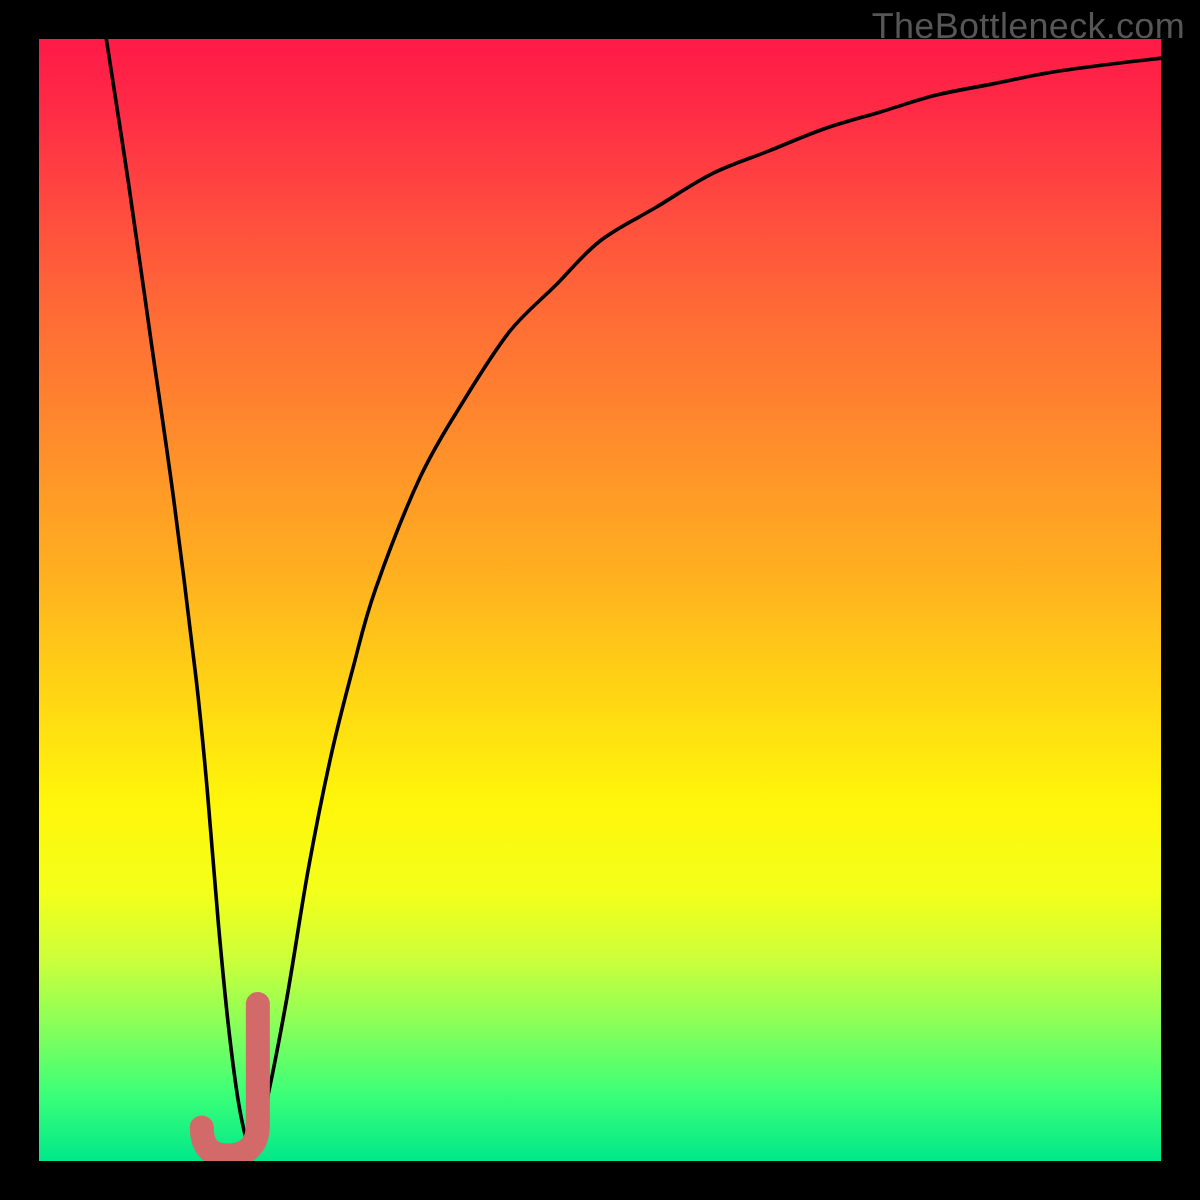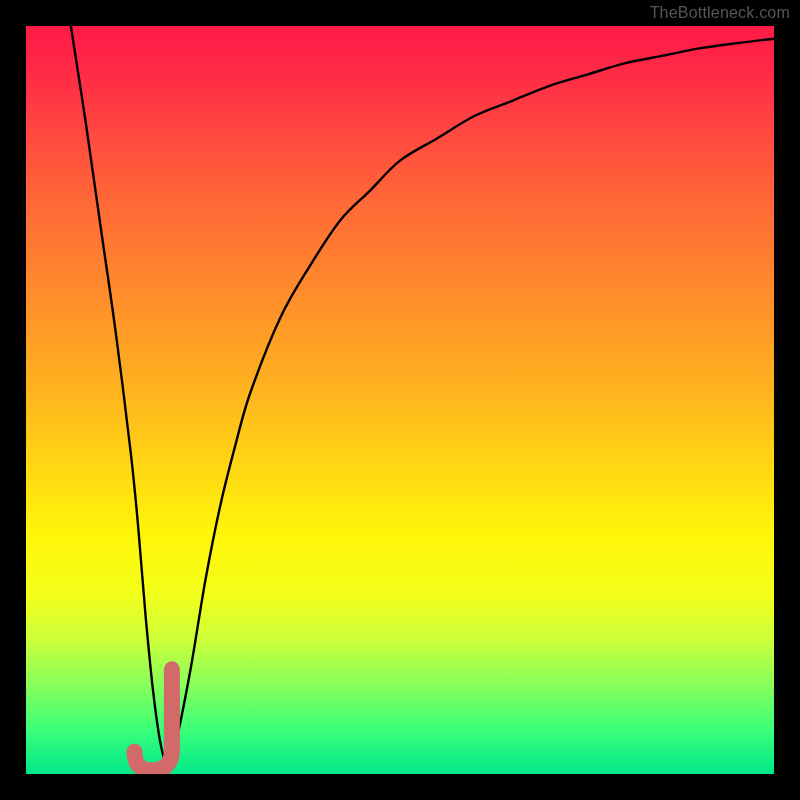--- a/index.html
+++ b/index.html
@@ -24,21 +24,21 @@
     top: 26px;
     width: 748px;
     height: 748px;
     overflow: hidden;
   }
   .watermark {
     position: absolute;
     top: 4px;
     right: 10px;
     font-family: Arial, Helvetica, sans-serif;
-    font-size: 16px;
+    font-size: 24px;
     font-weight: 500;
     color: #565656;
     letter-spacing: 0.2px;
   }
 </style>
 </head>
 <body>
 
 <div class="frame">
   <div class="plot">

